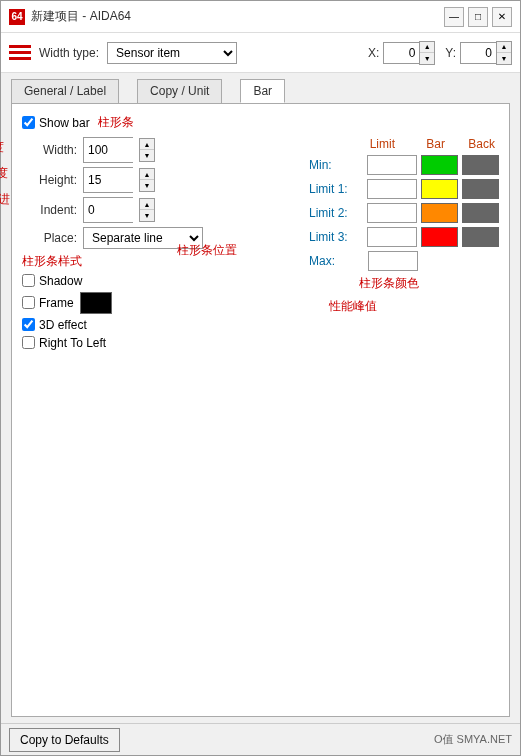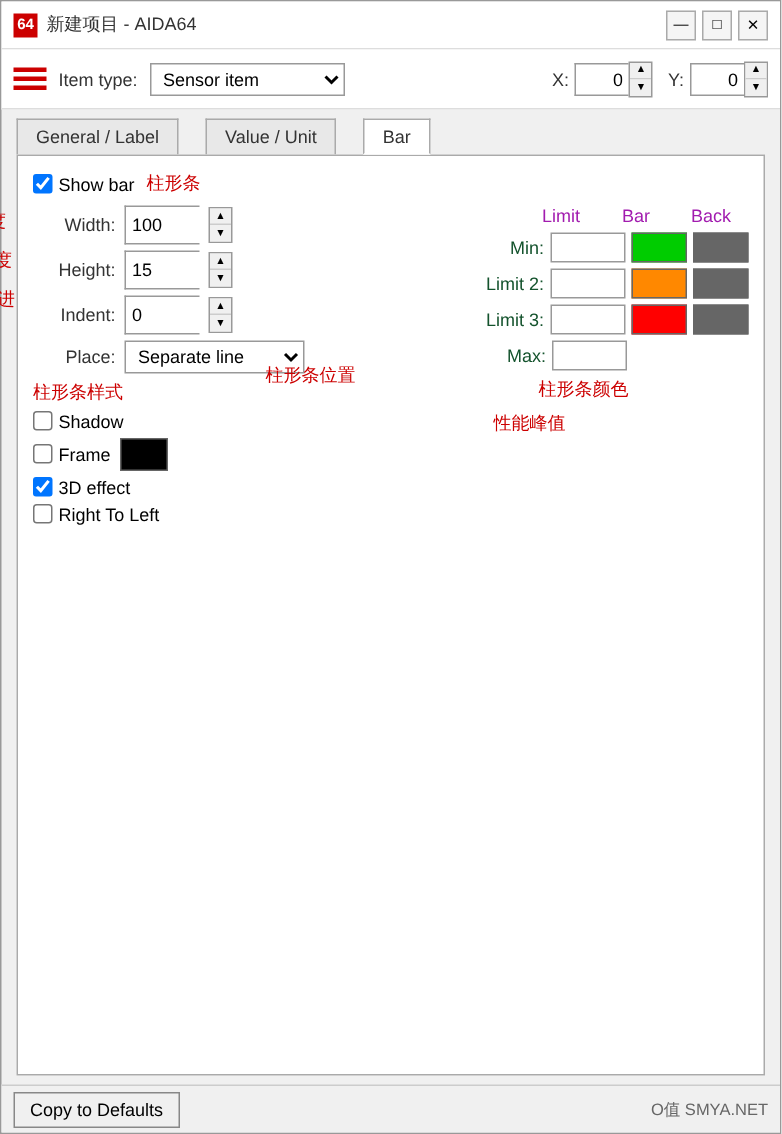--- a/index.html
+++ b/index.html
@@ -241,35 +241,34 @@
     }
     .color-table-header {
       display: flex;
       justify-content: flex-end;
       gap: 8px;
       margin-bottom: 4px;
       padding-right: 4px;
     }
     .color-table-header span {
       font-size: 12px;
-      color: #a21caf;
+      color: #c2410c;
       width: 42px;
-      text-align: center;
+      text-align: right;
     }
     .color-row {
       display: flex;
       align-items: center;
       margin-bottom: 4px;
       gap: 4px;
     }
     .color-row-label {
       font-size: 12px;
-      color: #14532d;
+      color: #0369a1;
       width: 55px;
-      text-align: right;
     }
     .limit-input {
       width: 50px;
       height: 20px;
       border: 1px solid #999;
       font-size: 12px;
       padding: 0 2px;
     }
     .bar-swatch {
       width: 38px;
@@ -334,21 +333,21 @@
     </div>
   </div>
 
   <div class="toolbar">
     <div class="toolbar-icon">
       <span></span>
         <span></span>
         <span></span>
     </div>
     <div class="item-type-row">
-      <span class="item-type-label">Item type:</span>
+      <span class="item-type-label">Width type:</span>
       <select class="item-type-select">
         <option>Sensor item</option>
       </select>
     </div>
     <div class="xy-row">
       <span class="xy-label">X:</span>
       <div class="spin-container">
         <input class="spin-input" type="text" value="0" style="">
         <div class="spin-buttons">
           <button class="spin-btn">▲</button>
@@ -366,21 +365,21 @@
     </div>
   </div>
 
   <div class="main-content">
 
     <div class="tabs">
       <div class="tab">
         <span>General / Label</span>
       </div>
       <div class="tab">
-        <span>Value / Unit</span>
+        <span>Copy / Unit</span>
       </div>
       <div class="tab active">
         <span>Bar</span>
       </div>
     </div>
 
     <div class="panel">
 
       <div class="panel-row" style="position:relative;">
         <label class="checkbox-label">
@@ -475,20 +474,26 @@
             <span>Back</span>
           </div>
 
           <div class="color-row">
             <span class="color-row-label">Min:</span>
             <input class="limit-input" type="text" value="" style="">
             <div class="bar-swatch" style="background:#00cc00;"></div>
             <div class="back-swatch" style="background:#666666;"></div>
           </div>
 
+          <div class="color-row">
+            <span class="color-row-label">Limit 1:</span>
+            <input class="limit-input" type="text" value="" style="">
+            <div class="bar-swatch" style="background:#ffff00;"></div>
+            <div class="back-swatch" style="background:#666666;"></div>
+          </div>
 
           <div class="color-row">
             <span class="color-row-label">Limit 2:</span>
             <input class="limit-input" type="text" value="" style="">
             <div class="bar-swatch" style="background:#ff8800;"></div>
             <div class="back-swatch" style="background:#666666;"></div>
           </div>
 
           <div class="color-row">
             <span class="color-row-label">Limit 3:</span>

